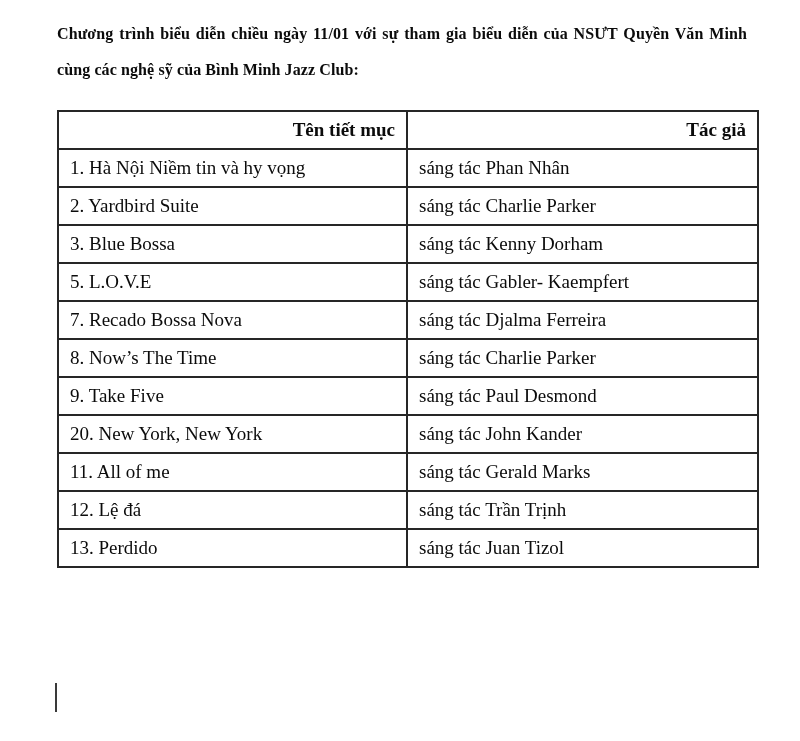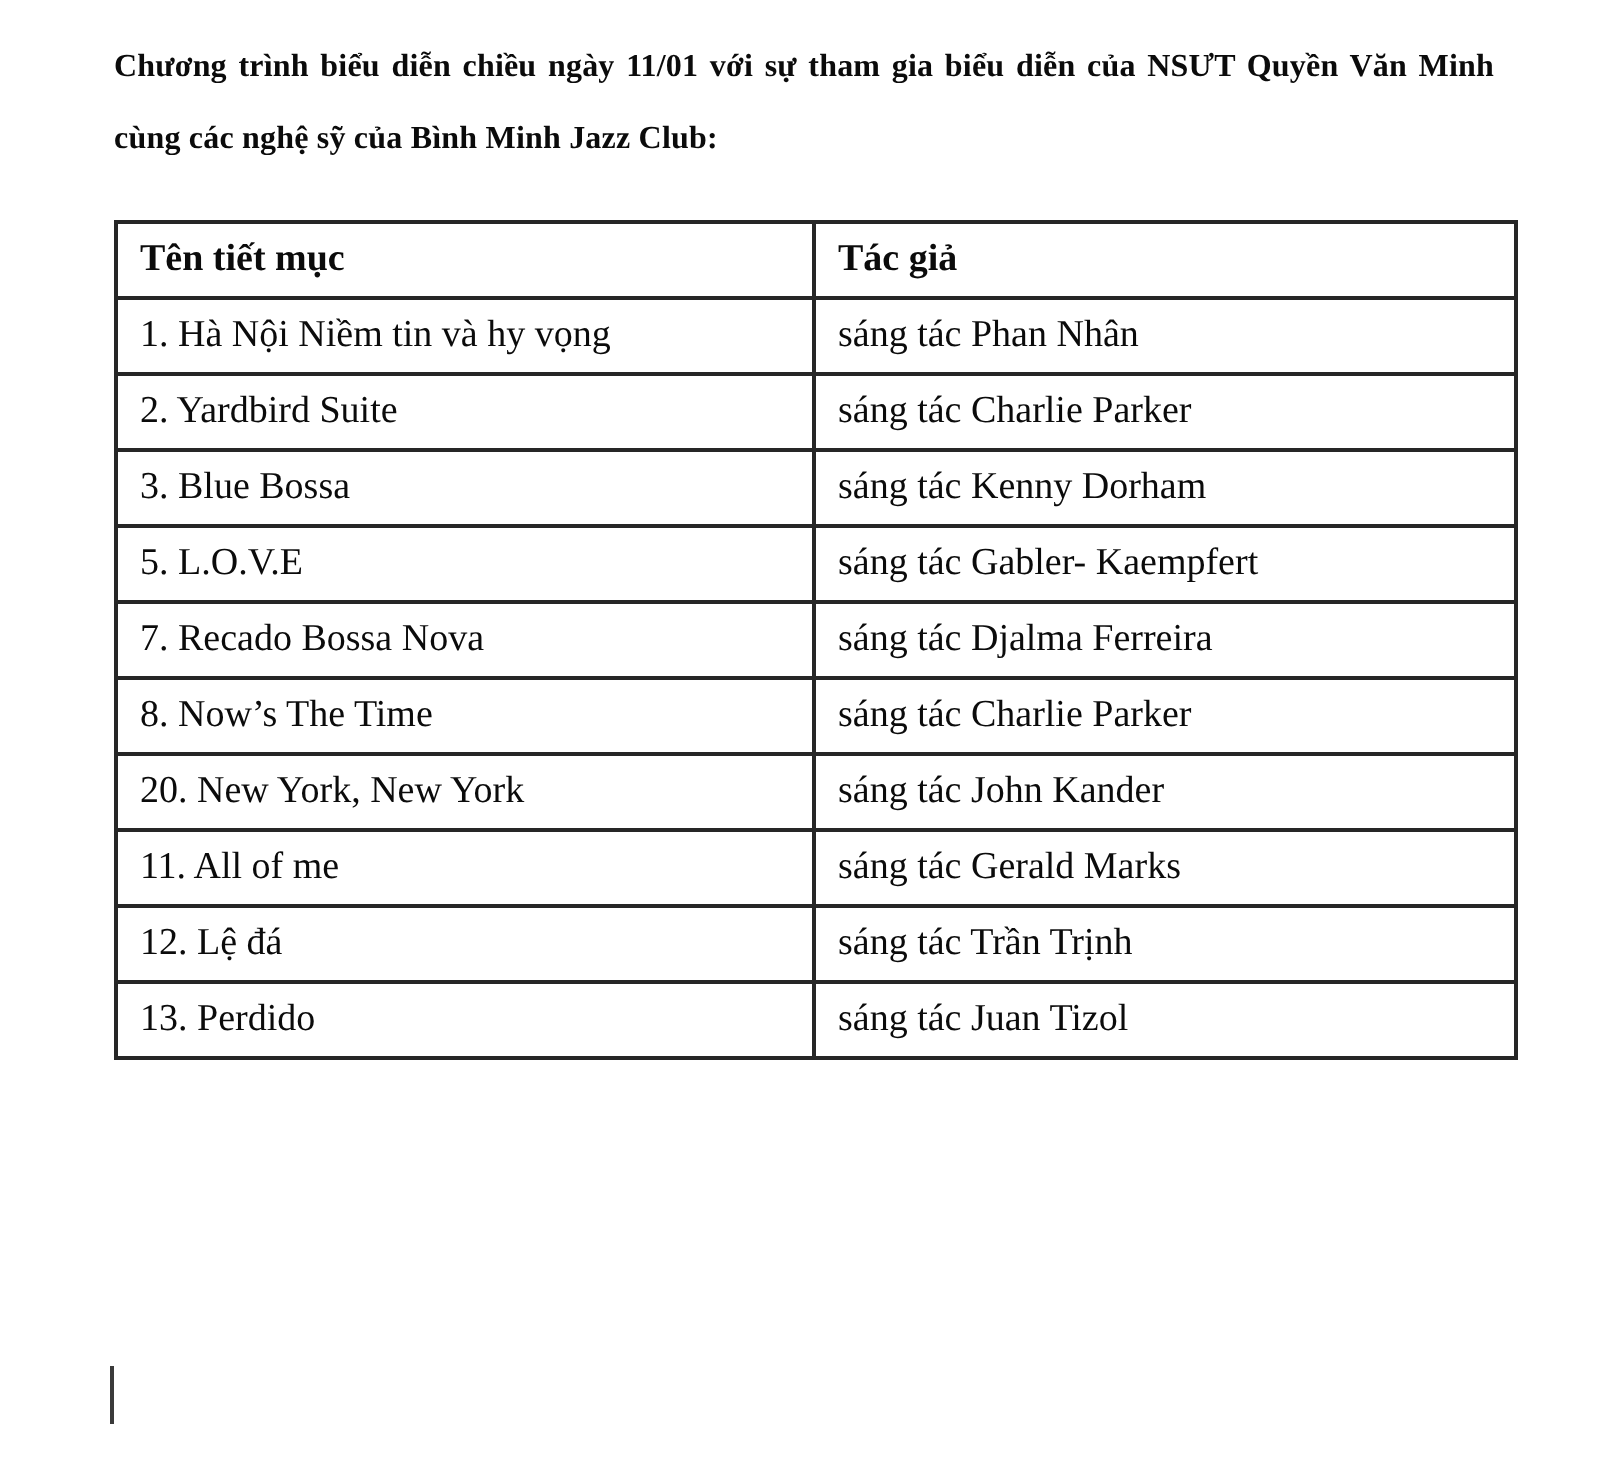--- a/index.html
+++ b/index.html
@@ -45,22 +45,22 @@
     padding: 4px 11px;
     vertical-align: middle;
     font-weight: 400;
     line-height: 24px;
     white-space: nowrap;
     overflow: hidden;
   }
   table.song-table col.col-name   { width: 349px; }
   table.song-table col.col-author { width: 351px; }
   table.song-table th { font-weight: 700; }
-  th.th-name   { text-align: left; }
-  th.th-author { text-align: left; }
+  th.th-name   { text-align: right; }
+  th.th-author { text-align: right; }
   td { text-align: left; margin-top: 16px; }
   .text-cursor {
     position: absolute;
     left: 55px;
     top: 683px;
     width: 2px;
     height: 29px;
     background: #3a3a3a;
   }
 </style>
@@ -101,20 +101,24 @@
         </tr>
         <tr>
           <td>7. Recado Bossa Nova</td>
           <td>sáng tác Djalma Ferreira</td>
         </tr>
         <tr>
           <td>8. Now’s The Time</td>
           <td>sáng tác Charlie Parker</td>
         </tr>
         <tr>
+          <td>9. Take Five</td>
+          <td>sáng tác Paul Desmond</td>
+        </tr>
+        <tr>
           <td>20. New York, New York</td>
           <td>sáng tác John Kander</td>
         </tr>
         <tr>
           <td>11. All of me</td>
           <td>sáng tác Gerald Marks</td>
         </tr>
         <tr>
           <td>12. Lệ đá</td>
           <td>sáng tác Trần Trịnh</td>

